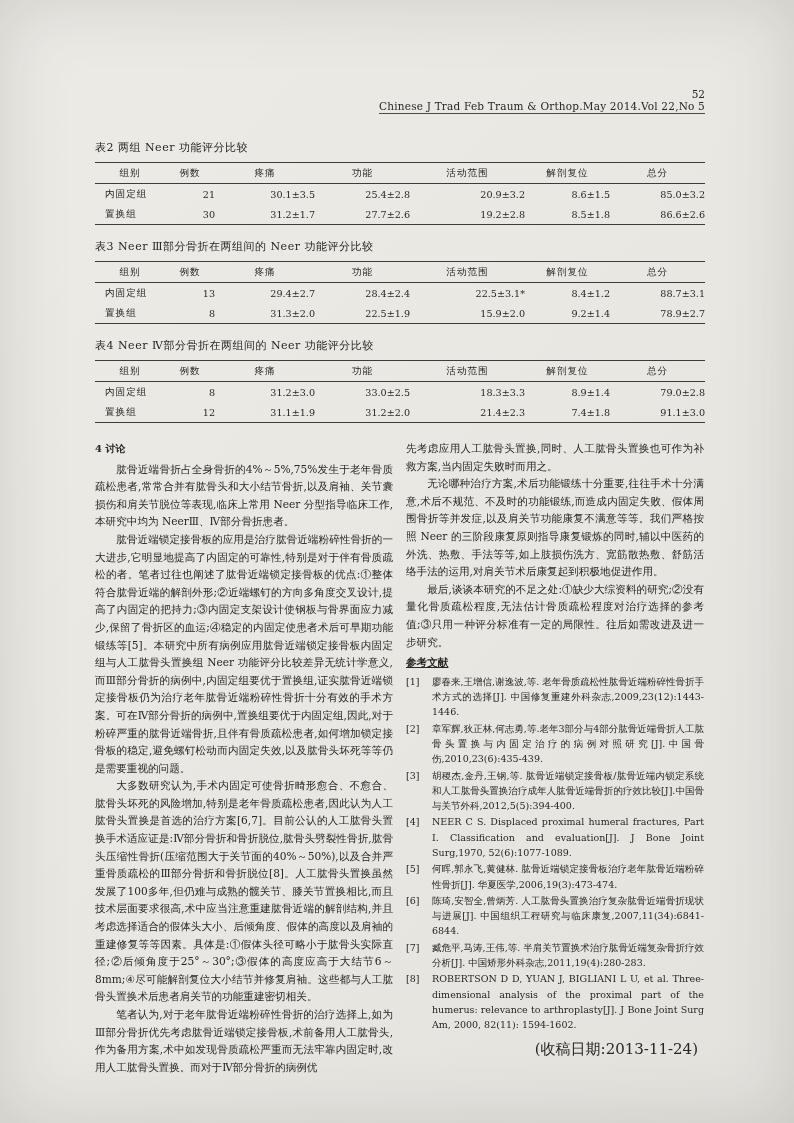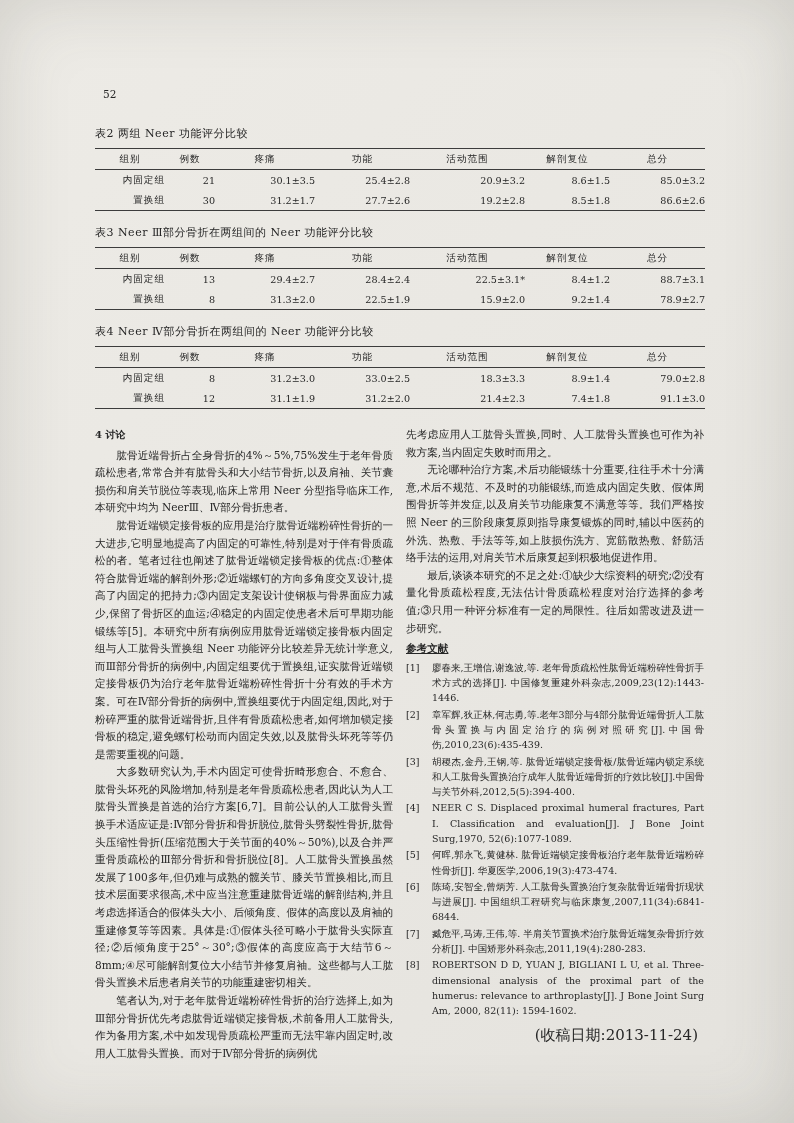--- a/index.html
+++ b/index.html
@@ -10,33 +10,33 @@
     color:#262626;
   }
   .page {
     position:relative; width:794px; height:1123px; overflow:hidden;
     background:linear-gradient(130deg,#edebe6 0%,#e9e7e2 55%,#e4e2dd 100%);
     box-shadow:inset 0 0 70px rgba(80,75,65,0.18);
   }
   .content { position:absolute; left:95px; top:88px; width:610px; }
 
   
-  .pg-header { display:flex; align-items:flex-end; font-size:10.5px; }
+  .pg-header { display:flex; align-items:flex-end; font-size:10.5px;flex-direction:column; }
   .pg-num { padding-left:8px; }
   .journal { border-bottom:1px solid #4a4a4a; padding-bottom:1px; letter-spacing:0.2px; }
 
   
   .tables { margin-top:26px; }
   .tbl-block { margin-bottom:14px; }
   .tbl-title { text-align:left; font-weight:normal; font-size:11px; margin:0 0 7px 0; letter-spacing:0.5px; }
   table.ptable { width:610px; border-collapse:collapse; font-size:9.6px; border-top:1.5px solid #3c3c3c; border-bottom:1.5px solid #3c3c3c; }
   table.ptable thead tr { border-bottom:0.9px solid #3c3c3c; }
   table.ptable th { font-weight:normal; padding:4px 0 3px 0; text-align:center; letter-spacing:1px; }
   table.ptable td { padding:4px 0 3px 0; text-align:right; }
-  table.ptable td.c1 { text-align:right; padding-left:10px; letter-spacing:1px; }
+  table.ptable td.c1 { text-align:left; padding-left:10px; letter-spacing:1px; }
 
   
   .columns { display:flex; gap:13px; margin-top:17px; }
   .col { width:298px; text-align:justify; font-size:10.6px; line-height:17.6px; }
   .sec-heading { font-weight:bold; font-size:10px; margin:0 0 3px 0; }
   .para { margin:0; text-indent:2em; }
   .para.noindent { text-indent:0; }
 
   
   .refs-heading { font-weight:bold; font-size:10.6px; margin:3px 0 2px 0;text-decoration:underline; }
@@ -47,20 +47,21 @@
   .received { text-align:right; font-size:15px; margin-top:8px; padding-right:6px; }
 </style>
 </head>
 <body>
 
 <div class="page">
   <div class="content">
 
     <div class="pg-header">
       <span class="pg-num">52</span>
+      <span class="journal">Chinese J Trad Feb Traum &amp; Orthop.May 2014.Vol 22,No 5</span>
     </div>
 
     <div class="tables">
 
       <div class="tbl-block">
         <p class="tbl-title">表2  两组 Neer 功能评分比较</p>
         <table class="ptable">
           <colgroup>
               <col style="width:70px">
               <col style="width:50px">

